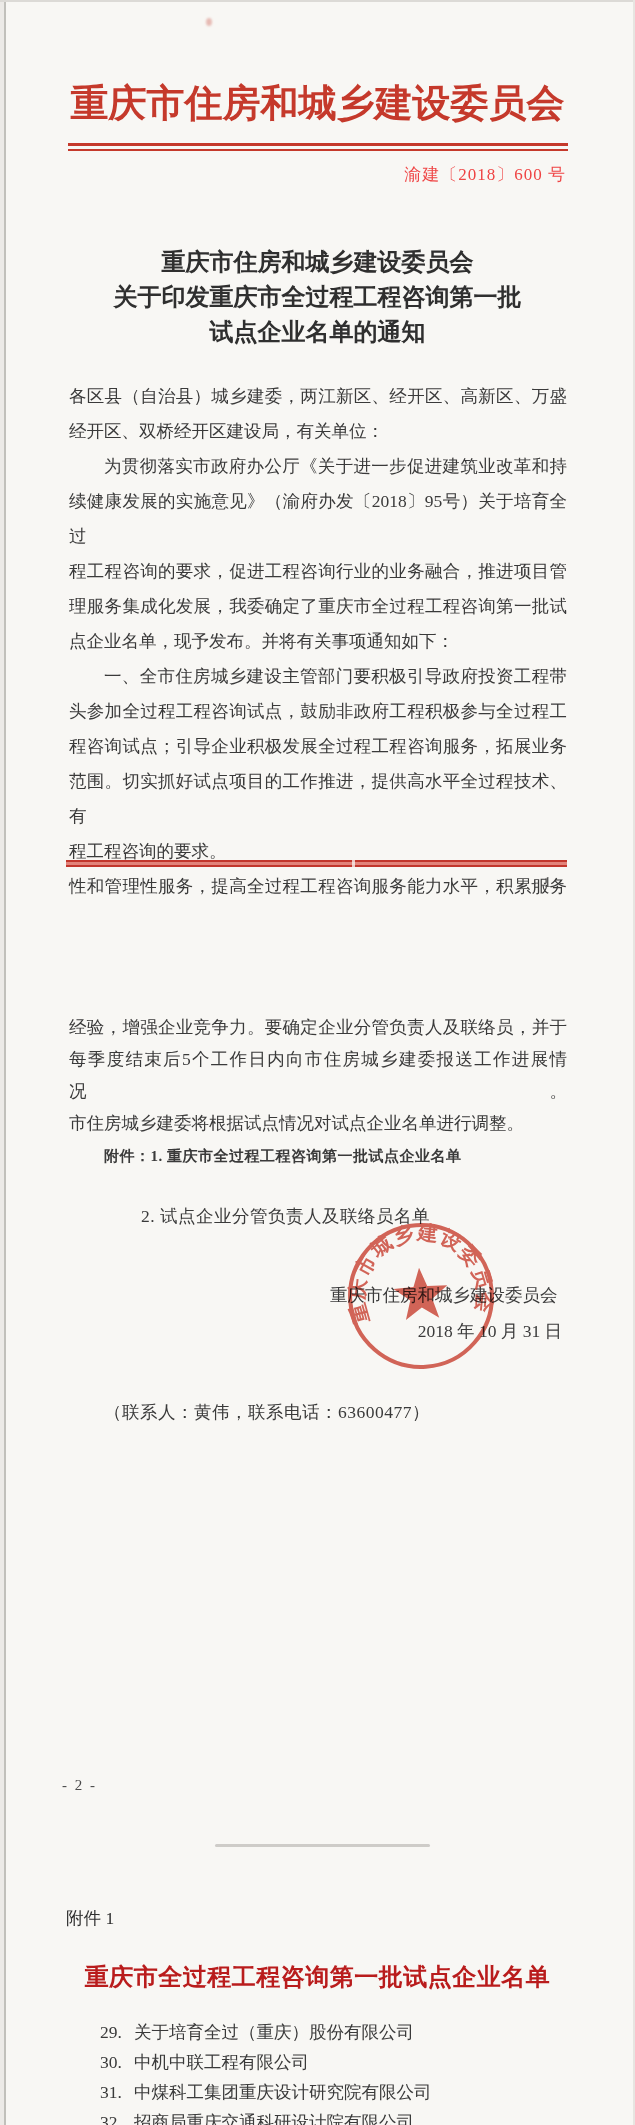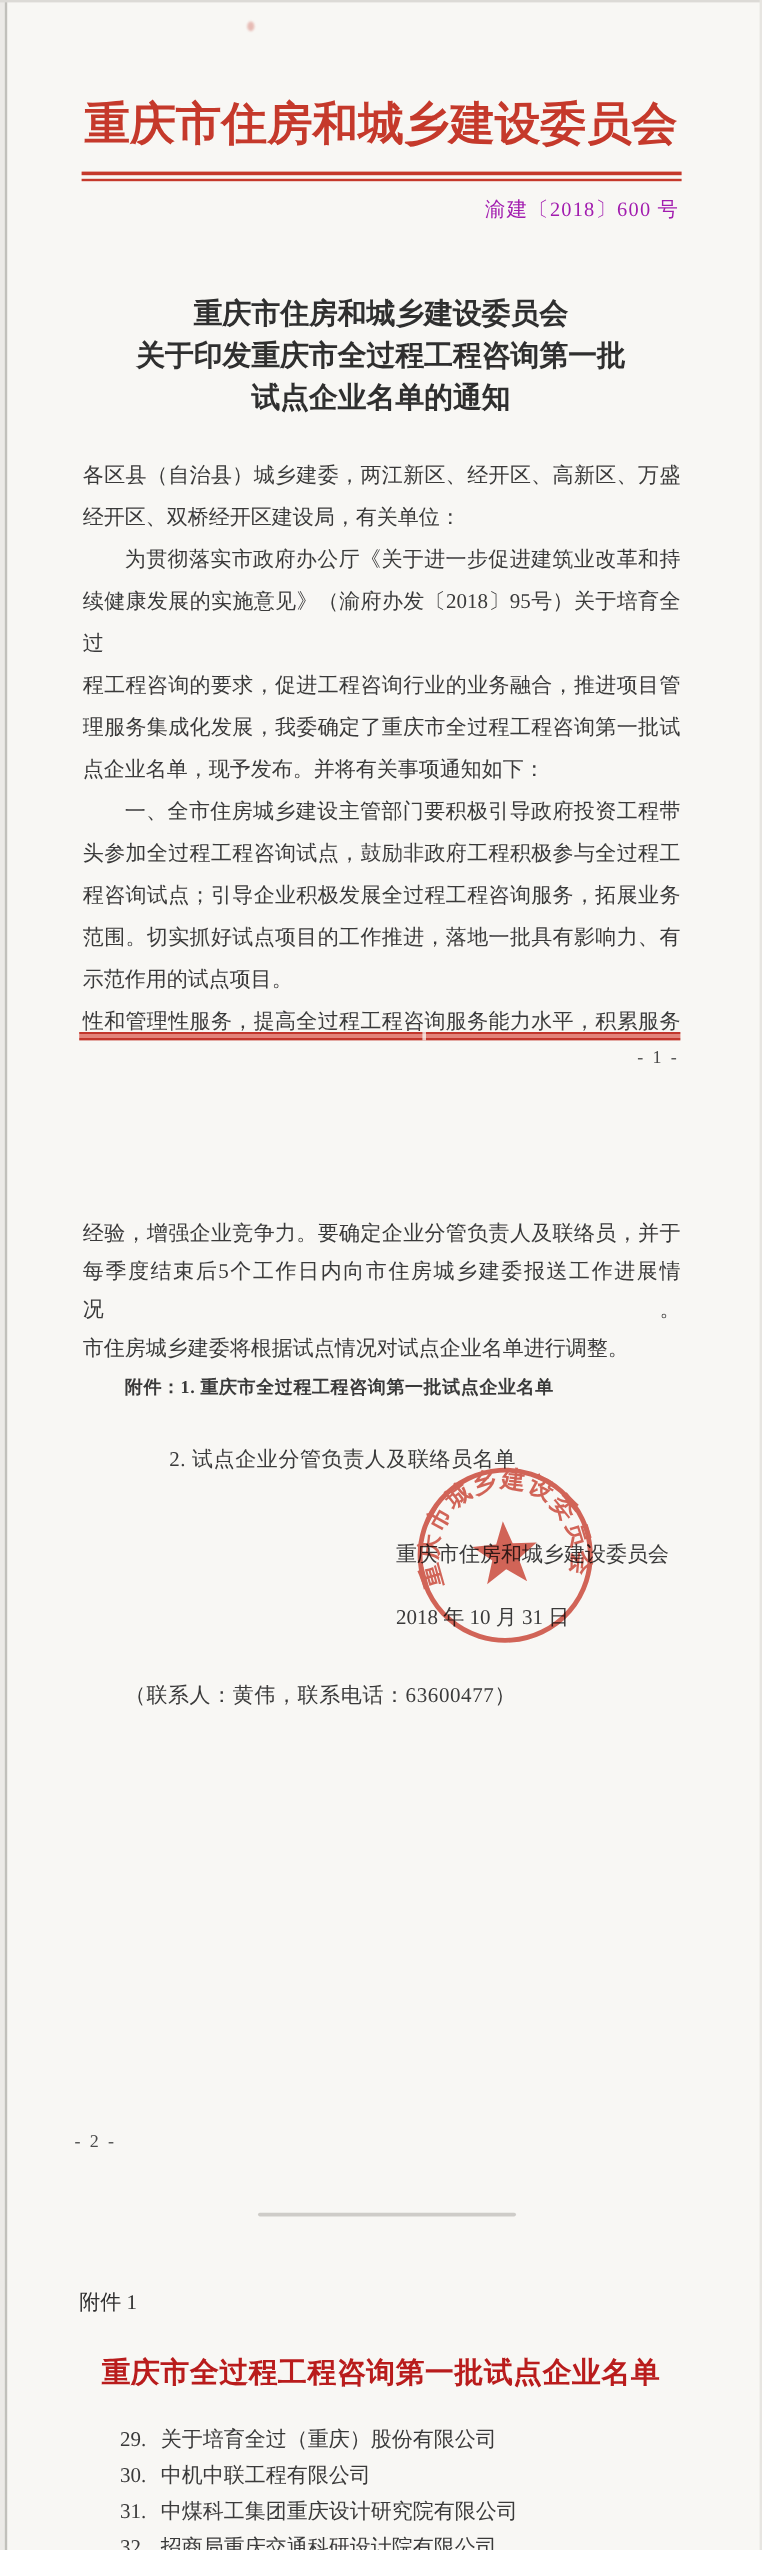--- a/index.html
+++ b/index.html
@@ -29,21 +29,21 @@
     white-space:nowrap;
   }
   .rule-double{
     left:68px;top:143px;width:500px;height:3px;
     border-top:3px solid #c5392b;
     border-bottom:2px solid #c5392b;
   }
   .doc-number{
     left:68px;top:163px;width:498px;
     text-align:right;
-    font-size:17px;color:#a21caf;
+    font-size:17px;color:#ef4444;
     letter-spacing:1px;
   }
   
   .title-block{left:0;top:245px;width:100%;text-align:center;font-weight:bold;font-size:24px;line-height:35px;color:#2f2f2f;}
   
   .body1{left:69px;top:379px;width:498px;font-size:17.5px;line-height:35px;}
   .body2{left:69px;top:1011px;width:498px;font-size:17.5px;line-height:32px;}
   .bline{white-space:nowrap;}
   .bline.full{white-space:normal;text-align:justify;text-align-last:justify;}
   .bline.indent{text-indent:35px;}
@@ -54,21 +54,21 @@
   }
   .rule-end .seam{position:absolute;left:286px;top:0;width:3px;height:100%;background:rgba(248,247,244,.75);}
   .pageno{font-size:15px;color:#4a4a4a;letter-spacing:2px;}
   .pageno1{left:68px;top:874px;width:498px;text-align:right;}
   .pageno2{left:62px;top:1777px;}
   
   .att-ref1{left:104px;top:1147px;font-size:15px;letter-spacing:.5px;font-weight:bold;}
   .att-ref2{left:141px;top:1184px;font-size:17.5px;letter-spacing:.5px;margin-top:20px;}
   
   .sig-agency{left:330px;top:1283px;width:232px;font-size:17.5px;white-space:nowrap;}
-  .sig-date{left:330px;top:1319px;width:232px;text-align:left;font-size:17.5px;margin-top:16px;}
+  .sig-date{left:330px;top:1319px;width:232px;text-align:right;font-size:17.5px;}
   .contact{left:104px;top:1400px;font-size:17.5px;letter-spacing:.5px;}
   
   .seal{left:344px;top:1219px;width:154px;height:154px;opacity:.82;mix-blend-mode:multiply;transform:rotate(-4deg);}
   
   .sheet-divider{left:215px;top:1844px;width:215px;height:3px;background:#c9c7c3;border-radius:2px;opacity:.9;}
   
   .appendix-label{left:66px;top:1906px;font-size:17.5px;color:#2f2f2f;}
   .appendix-title{left:0;top:1961px;width:100%;text-align:center;font-size:24px;font-weight:bold;color:#b91c1c;letter-spacing:.5px;}
   .company-list{left:100px;top:2017px;width:470px;font-size:17.5px;line-height:30px;}
   .company-row{display:flex;white-space:nowrap;}
@@ -99,22 +99,22 @@
     <div class="bline full">各区县（自治县）城乡建委，两江新区、经开区、高新区、万盛</div>
     <div class="bline">经开区、双桥经开区建设局，有关单位：</div>
     <div class="bline full indent">为贯彻落实市政府办公厅《关于进一步促进建筑业改革和持</div>
     <div class="bline full">续健康发展的实施意见》（渝府办发〔2018〕95号）关于培育全过</div>
     <div class="bline full">程工程咨询的要求，促进工程咨询行业的业务融合，推进项目管</div>
     <div class="bline full">理服务集成化发展，我委确定了重庆市全过程工程咨询第一批试</div>
     <div class="bline">点企业名单，现予发布。并将有关事项通知如下：</div>
     <div class="bline full indent">一、全市住房城乡建设主管部门要积极引导政府投资工程带</div>
     <div class="bline full">头参加全过程工程咨询试点，鼓励非政府工程积极参与全过程工</div>
     <div class="bline full">程咨询试点；引导企业积极发展全过程工程咨询服务，拓展业务</div>
-    <div class="bline full">范围。切实抓好试点项目的工作推进，落地一批具有影响力、有</div>
-    <div class="bline">示范作用的试点项目。</div>
+    <div class="bline full">范围。切实抓好试点项目的工作推进，提供高水平全过程技术、有</div>
+    <div class="bline">程工程咨询的要求。</div>
     <div class="bline full">性和管理性服务，提高全过程工程咨询服务能力水平，积累服务</div>
   </div>
 
   <div class="abs rule-end">
       <span class="seam"></span>
     </div>
   <div class="abs pageno pageno1">- 1 -</div>
 
   <div class="abs body2">
     <div class="bline full">经验，增强企业竞争力。要确定企业分管负责人及联络员，并于</div>

